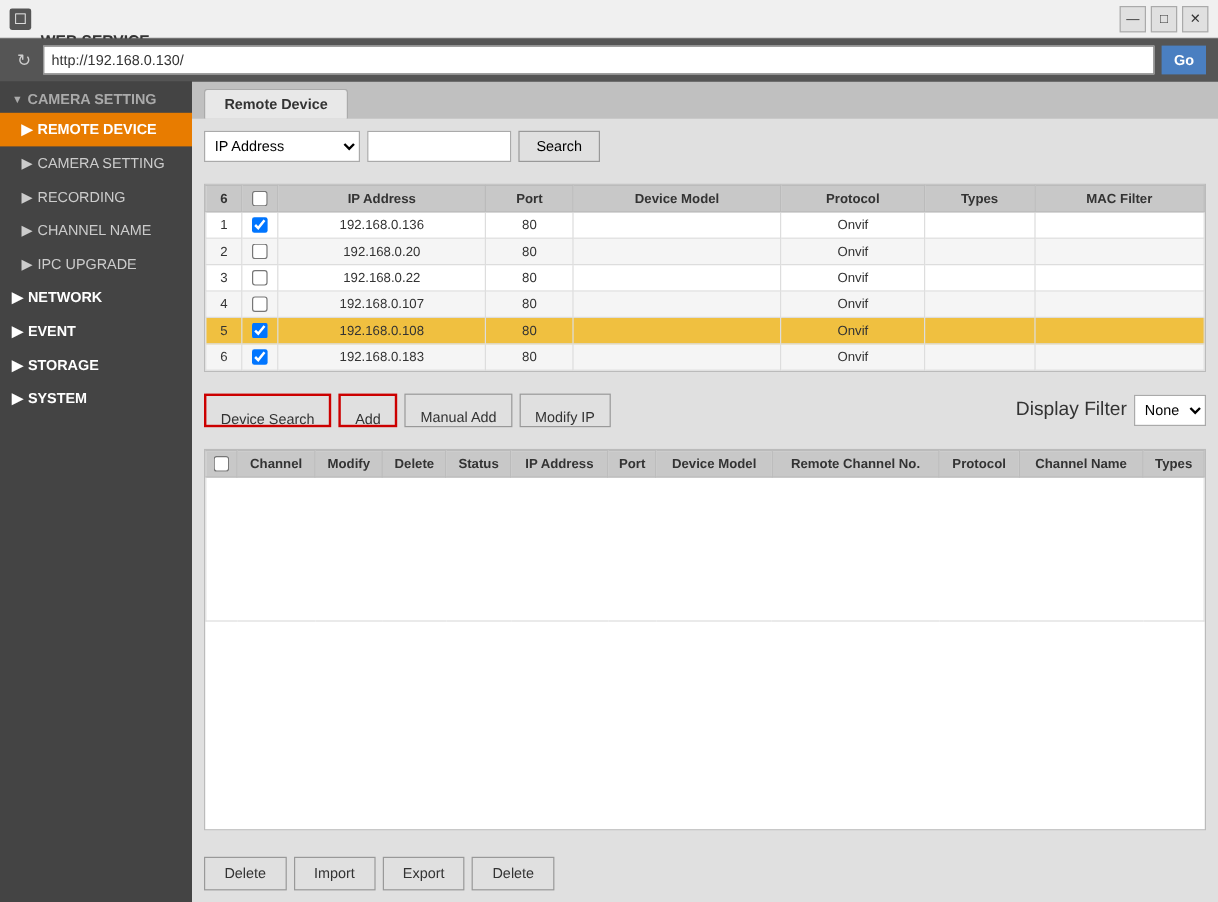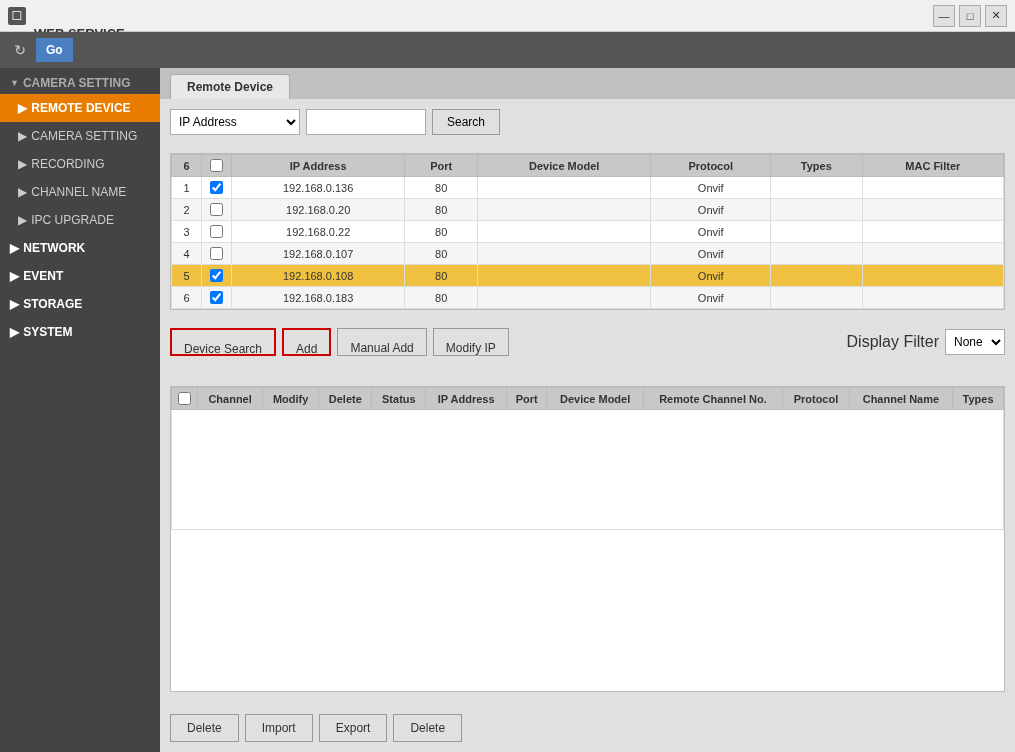--- a/index.html
+++ b/index.html
@@ -59,21 +59,21 @@
 
     
     .action-row { display: flex; align-items: center; gap: 6px; }
     .action-btn { height: 28px; padding: 12px 12px; background: #e0e0e0; border: 1px solid #999; cursor: pointer; font-size: 12px; color: #333; }
     .action-btn.highlight { border: 2px solid #cc0000; }
     .action-btn.device-search { border: 2px solid #cc0000; }
     .filter-label { margin-left: auto; font-size: 16px; color: #333; }
     .filter-select { height: 26px; border: 1px solid #aaa; background: #fff; padding: 0 4px; font-size: 12px; width: 60px; }
 
     
-    .lower-table-container { flex: 1; background: #fff; border: 1px solid #bbb; overflow: hidden; display: flex; flex-direction: column; min-height: 0; margin-top: 12px; }
+    .lower-table-container { flex: 1; background: #fff; border: 1px solid #bbb; overflow: hidden; display: flex; flex-direction: column; min-height: 0; }
     .lower-table { width: 100%; border-collapse: collapse; }
     .lower-table th { background: #c8c8c8; border: 1px solid #bbb; padding: 4px 6px; text-align: center; font-size: 11px; color: #333; font-weight: bold; }
     .lower-table td { border: 1px solid #ddd; padding: 4px 6px; text-align: center; font-size: 11px; }
 
     
     .bottom-row { display: flex; gap: 6px; padding-top: 4px; }
     .bottom-btn { height: 28px; padding: 0 16px; background: #e0e0e0; border: 1px solid #999; cursor: pointer; font-size: 12px; color: #333; }
 
     
     ::-webkit-scrollbar { width: 8px; }
@@ -97,20 +97,21 @@
     <span class="titlebar-title">WEB SERVICE</span>
     <div class="titlebar-controls">
       <button class="titlebar-btn">—</button>
       <button class="titlebar-btn">□</button>
       <button class="titlebar-btn close">✕</button>
     </div>
   </div>
 
   <div class="addressbar">
     <div class="refresh-btn">↻</div>
+    <input class="url-input" type="text" value="http://192.168.0.130/" style="">
     <button class="go-btn">Go</button>
   </div>
 
   <div class="main-content">
 
     <div class="sidebar">
       <div class="sidebar-section-header">
         <span class="sidebar-arrow">▼</span>
         <span>CAMERA SETTING</span>
       </div>

